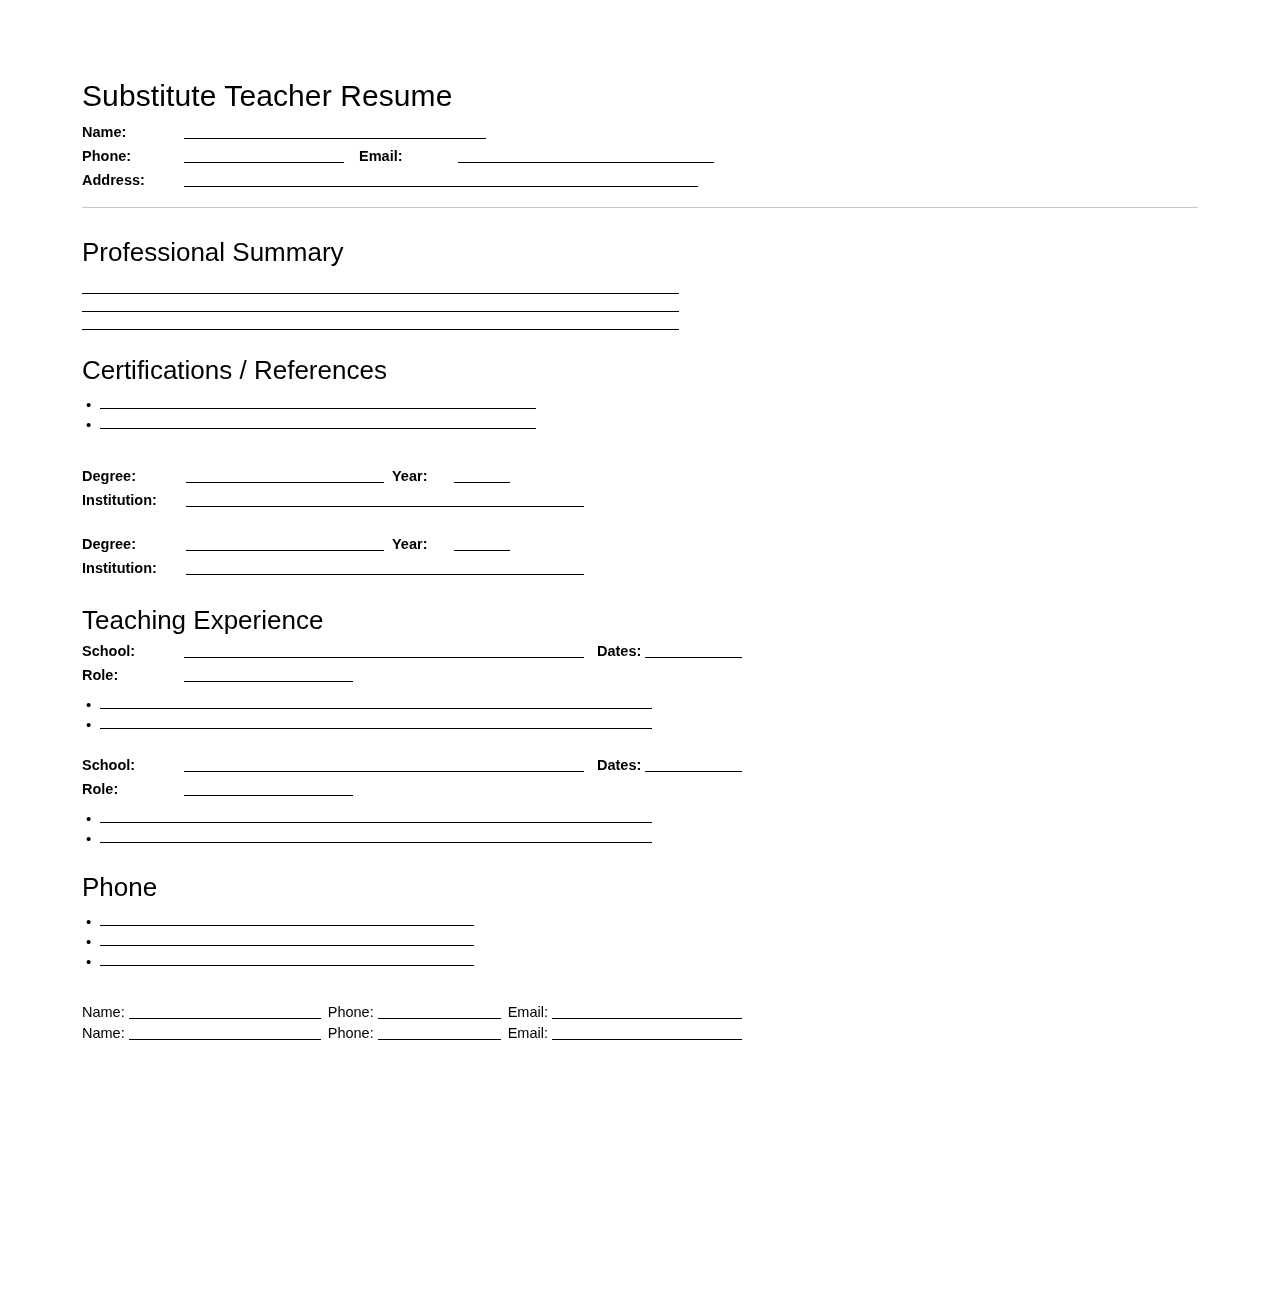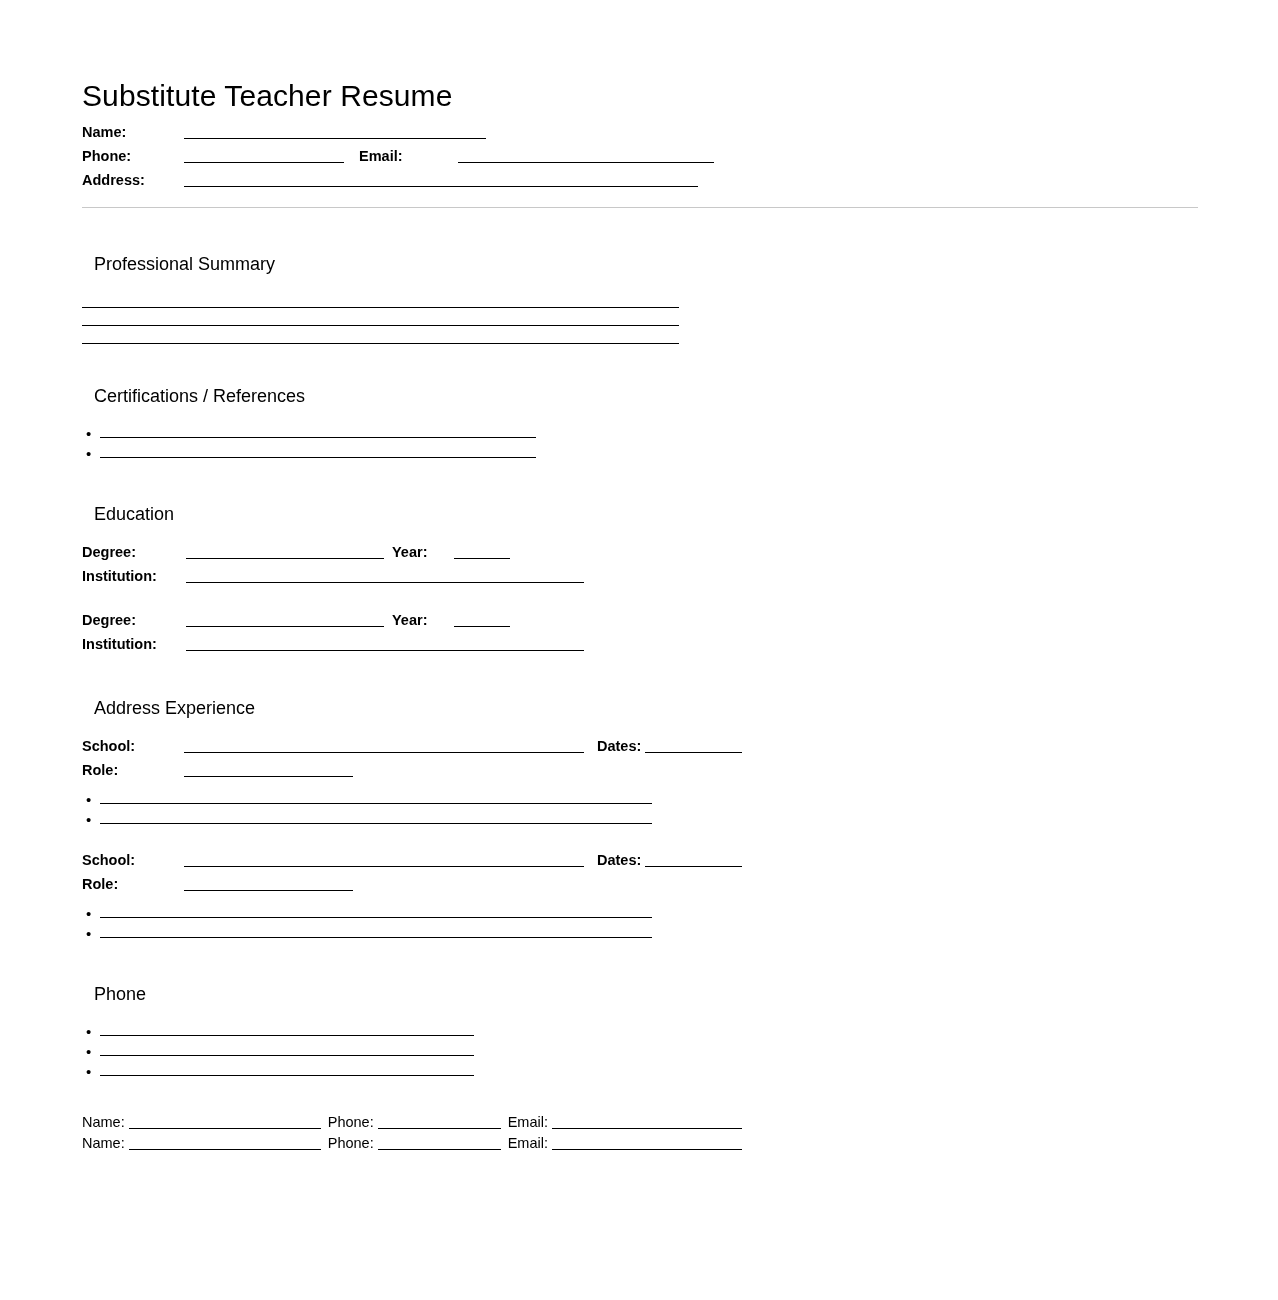--- a/index.html
+++ b/index.html
@@ -68,24 +68,24 @@
 
   
   .divider {
     border-top: 1.5px solid #c8c8c8;
     margin: 15px 0 0 0;
     width: 1116px;
   }
 
   
   .section-title {
-    font-size: 18px;
+    font-size: 26px;
     font-weight: 400;
     line-height: 28px;
-    margin: 12px;
+    margin: 0;
     white-space: nowrap;
   }
   .sec { margin-top: 0; }
 
   
   .lines-block { margin-top: 10px; }
   .blank-line {
     border-bottom: 1.6px solid #000;
     width: 597px;
     height: 17px;
@@ -210,21 +210,20 @@
         <div class="bullet-row">
           <span class="bullet-dot">•</span>
           <span class="bullet-line bl-cert"></span>
         </div>
       </div>
     </div>
 
     <div class="gap-lg"></div>
 
     <div class="sec">
-      <h2 class="section-title">Education</h2>
 
       <div style="margin-top:5px;">
         <div class="field-row">
           <span class="lbl-b w-lbl-edu">Degree:</span>
           <span class="rule r-degree"></span>
           <span class="lbl-b lbl-year">Year:</span>
           <span class="sp-year"></span>
           <span class="rule r-year"></span>
         </div>
         <div class="field-row">
@@ -246,21 +245,21 @@
         <div class="field-row">
           <span class="lbl-b w-lbl-edu">Institution:</span>
           <span class="rule r-inst"></span>
         </div>
       </div>
     </div>
 
     <div class="gap-lg"></div>
 
     <div class="sec">
-      <h2 class="section-title">Address Experience</h2>
+      <h2 class="section-title">Teaching Experience</h2>
 
       <div style="margin-top:5px;">
         <div class="field-row">
           <span class="lbl-b w-lbl-hdr">School:</span>
           <span class="rule r-school"></span>
           <span class="lbl-b lbl-dates">Dates:</span>
           <span class="sp-dates"></span>
           <span class="rule r-dates"></span>
         </div>
         <div class="field-row">

